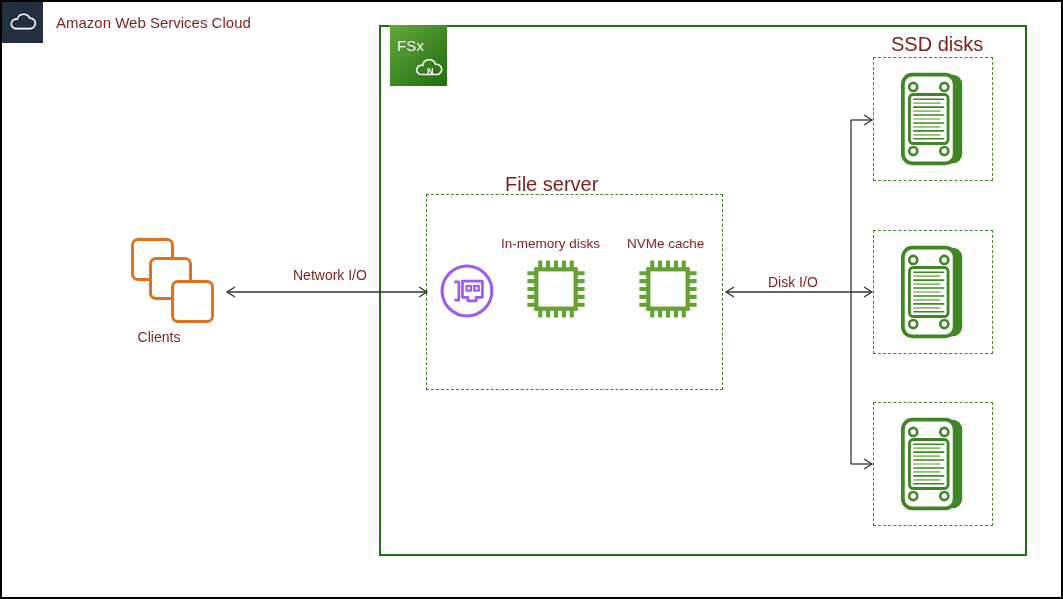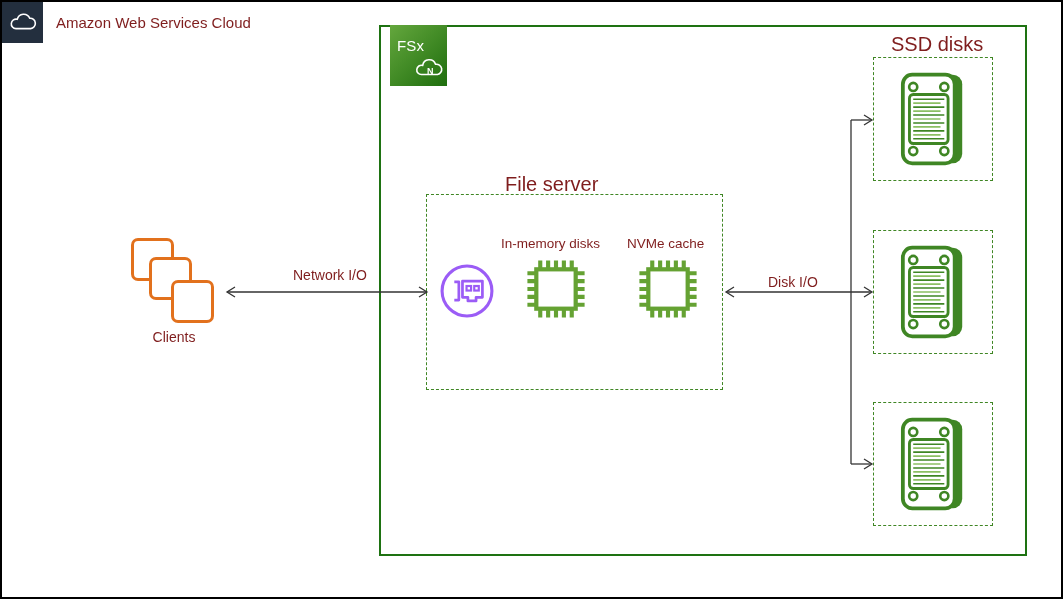--- a/index.html
+++ b/index.html
@@ -20,21 +20,21 @@
   
   .fsx-region { left:377px; top:23px; width:648px; height:531px; border:2px solid #1E7212; }
   .fsx-badge { left:388px; top:23px; width:57px; height:61px;
     background:linear-gradient(135deg,#64A73D 0%,#1F6E0E 100%); }
   .fsx-text { position:absolute; left:7px; top:12px; font-size:15px; color:#fff; letter-spacing:.2px; }
   .fsx-cloud { position:absolute; right:3px; bottom:6px; }
 
   
   .client-sq { position:absolute; width:43px; height:43px; background:#fff;
     border:3.5px solid #E2711D; border-radius:7px; }
-  .clients-label { left:129px; top:327px; width:86px; text-align:center; }
+  .clients-label { left:114px; top:327px; width:86px; text-align:center; }
 
   
   .fs-box { left:424px; top:192px; width:297px; height:196px; border:1.5px dashed #3F8624; }
   .fs-title { left:503px; top:171px; font-size:20px; }
   .ena { left:436px; top:260px; }
   .cache-label { font-size:13.5px; }
   .lbl-inmem { left:499px; top:234px; }
   .lbl-nvme { left:625px; top:234px;text-align:right; }
   .chip { position:absolute; width:60px; height:60px; }
   .chip-inmem { left:524px; top:257px; }

